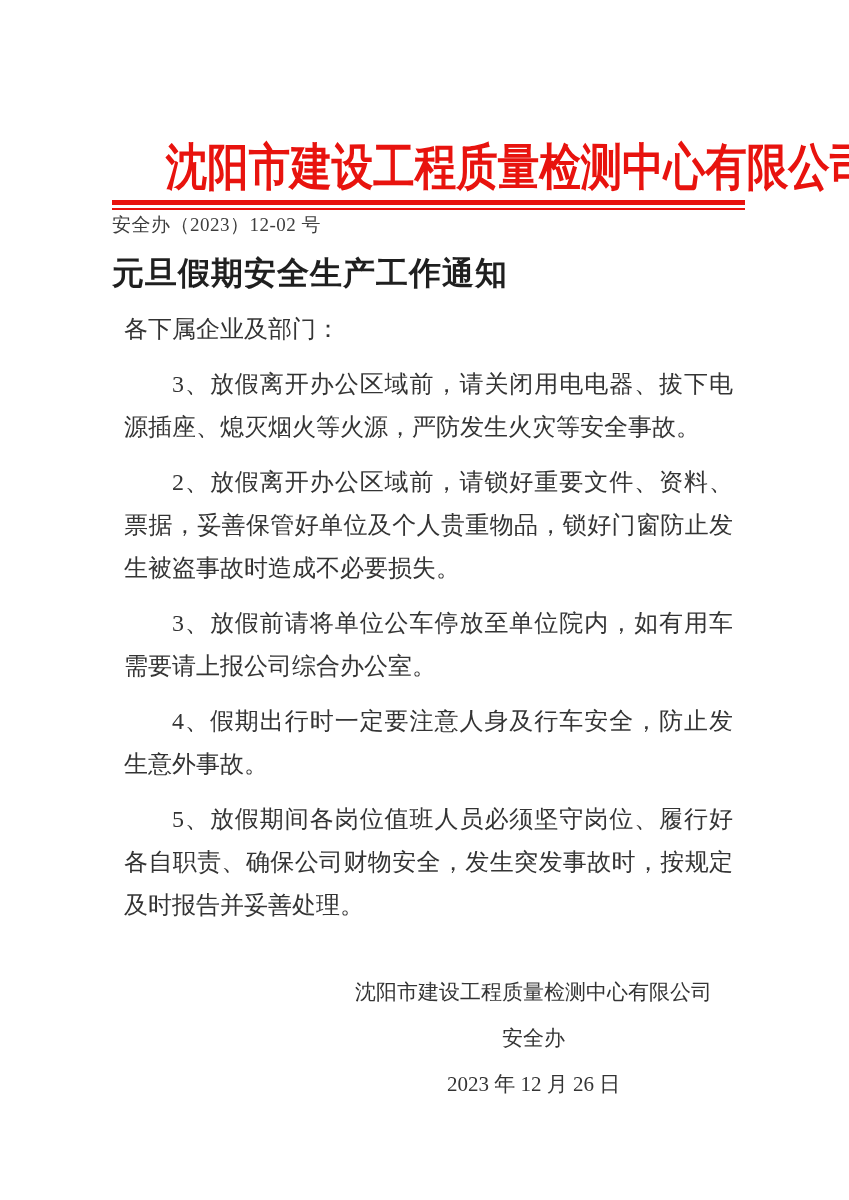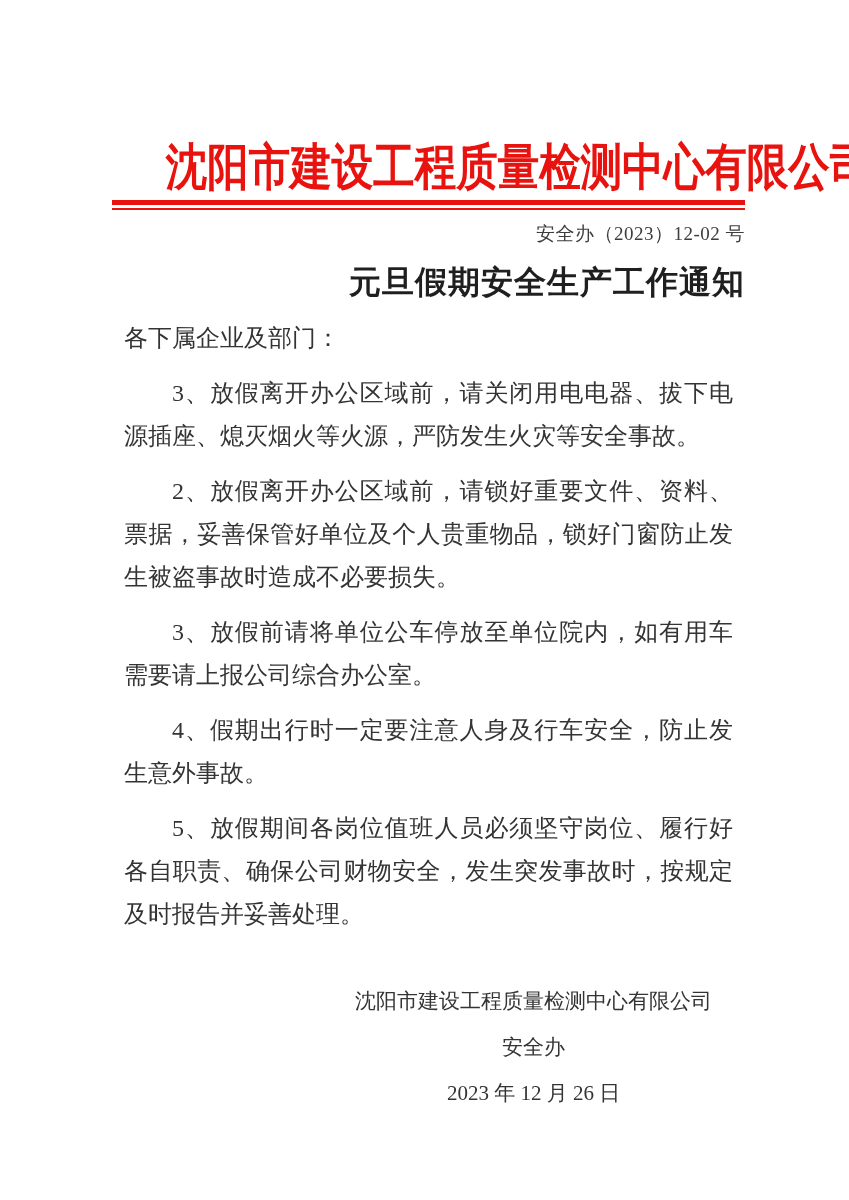--- a/index.html
+++ b/index.html
@@ -33,31 +33,30 @@
   }
 
   .double-rule {
     margin-top: 3px;
     height: 3px;
     border-top: 5px solid #e8130e;
     border-bottom: 2px solid #e8130e;
   }
 
   .doc-number {
-    margin-top: 11px;
-    text-align: right;
+    margin-top: 2px;
     font-size: 19px;
     color: #3d3d3d;
     letter-spacing: 0.5px;
   }
 
   
   .doc-title {
     margin: 15px 0 0 0;
-    text-align: right;
+    text-align: left;
     font-size: 32px;
     font-weight: bold;
     color: #1f1f1f;
     letter-spacing: 1px;
     line-height: 1.3;
   }
 
   
   .body-text { margin-top: 13px; }
 

